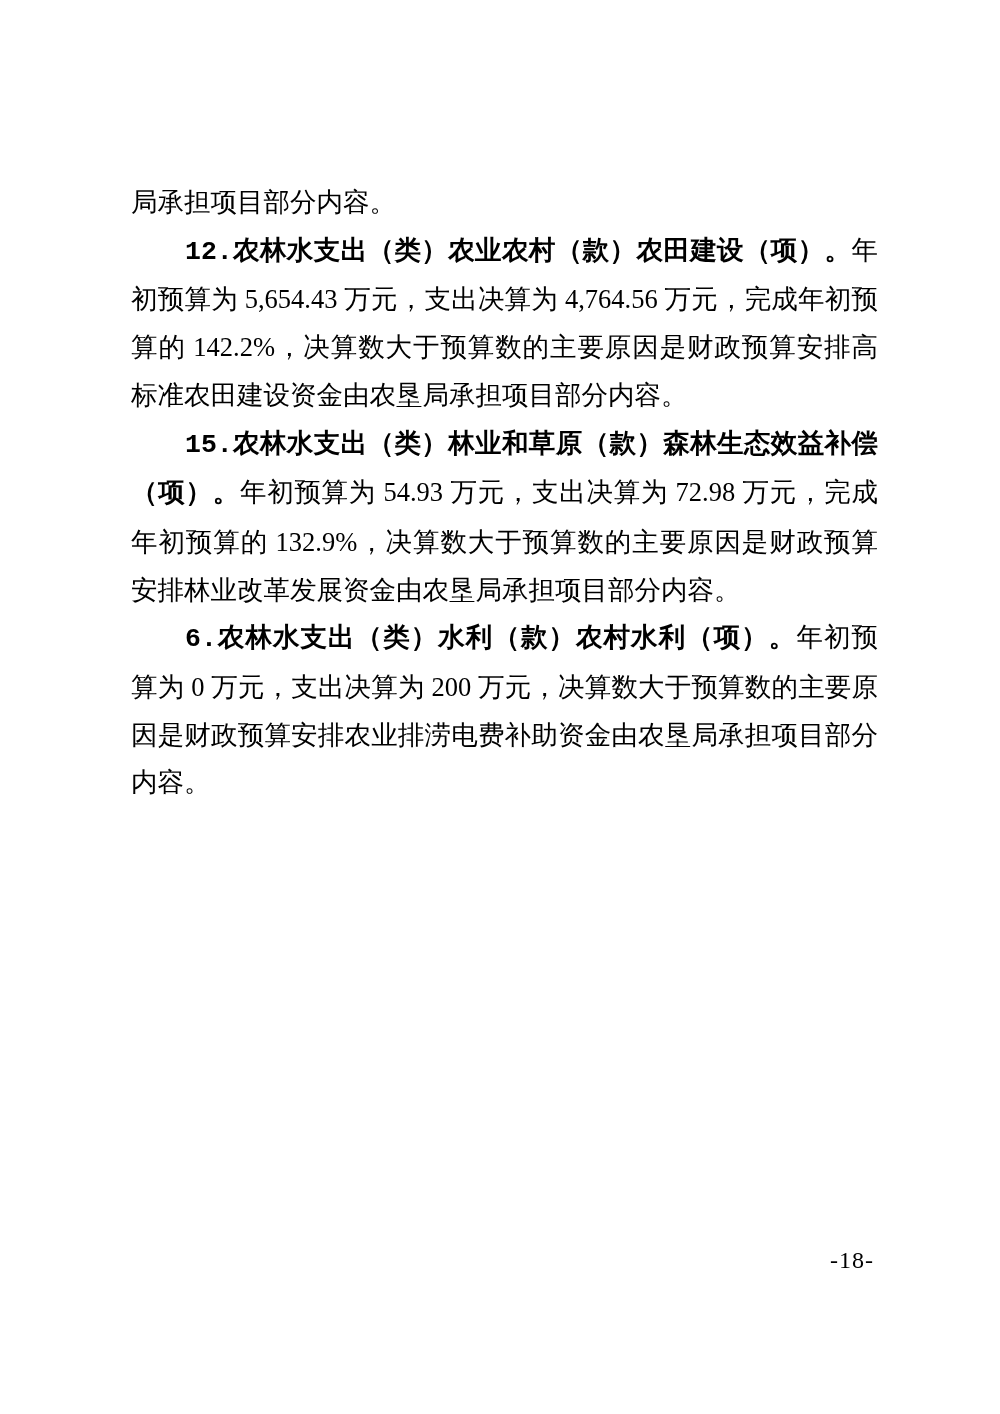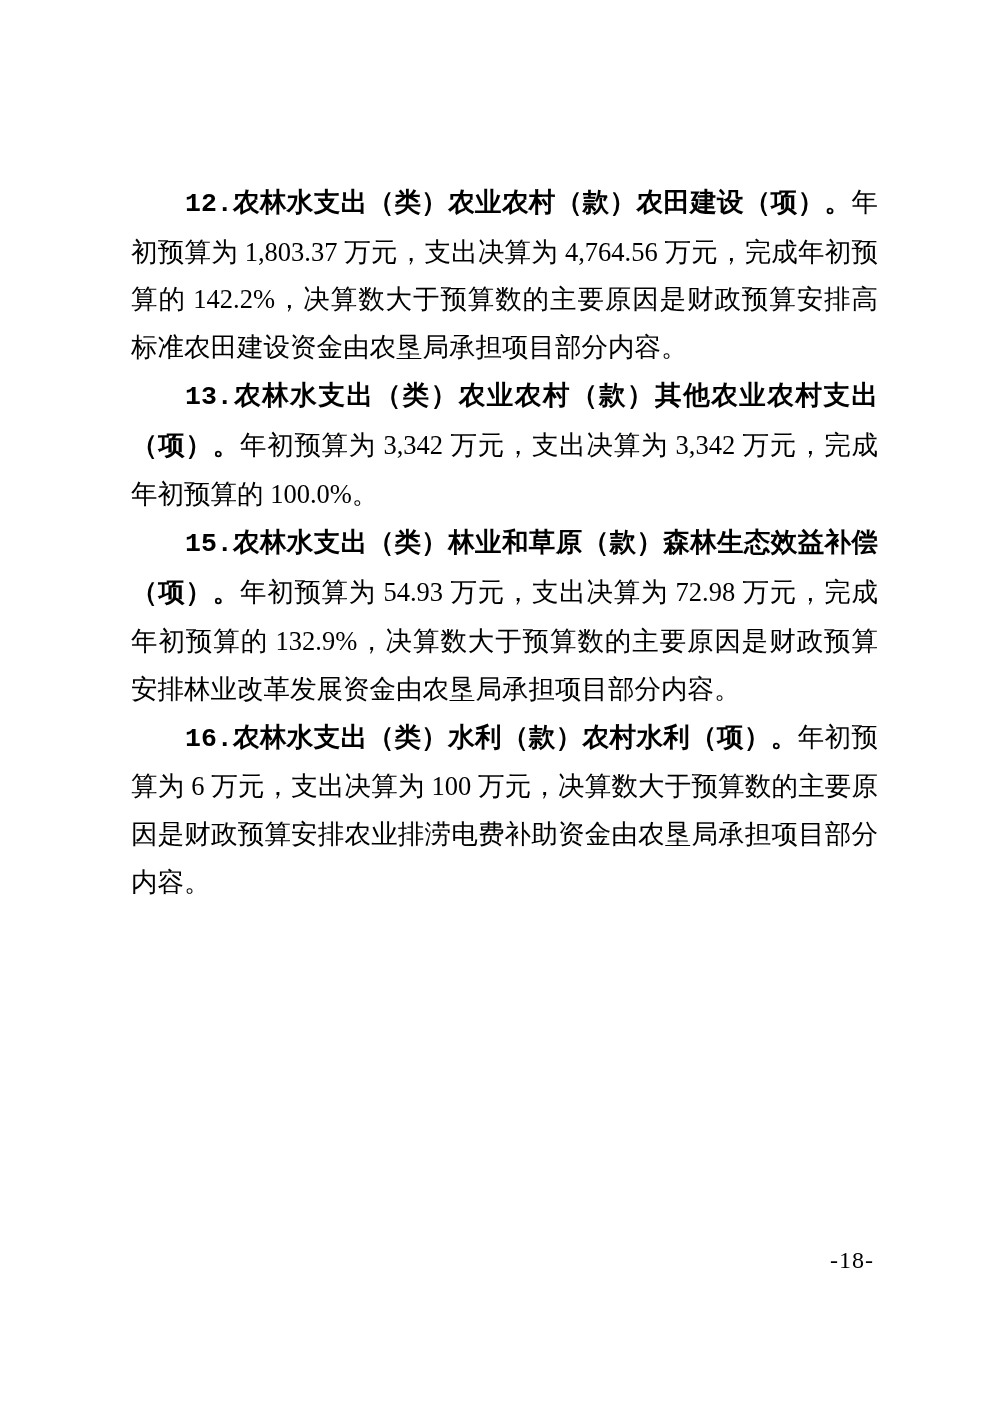--- a/index.html
+++ b/index.html
@@ -46,27 +46,27 @@
     color: #000000;
     text-align: center;
   }
 </style>
 </head>
 <body>
 
 <div class="page">
   <div class="text-block">
 
+    <p class="para cont"><span>局承担项目部分内容。</span></p>
 
-    <p class="para item"><b class="head">12.农林水支出（类）农业农村（款）农田建设（项）。</b><span>年初预算为 1,803.37 万元，支出决算为 4,764.56 万元，完成年初预算的 142.2%，决算数大于预算数的主要原因是财政预算安排高标准农田建设资金由农垦局承担项目部分内容。</span></p>
+    <p class="para item"><b class="head">12.农林水支出（类）农业农村（款）农田建设（项）。</b><span>年初预算为 5,654.43 万元，支出决算为 4,764.56 万元，完成年初预算的 142.2%，决算数大于预算数的主要原因是财政预算安排高标准农田建设资金由农垦局承担项目部分内容。</span></p>
 
-    <p class="para item"><b class="head">13.农林水支出（类）农业农村（款）其他农业农村支出（项）。</b><span>年初预算为 3,342 万元，支出决算为 3,342 万元，完成年初预算的 100.0%。</span></p>
 
 
     <p class="para item"><b class="head">15.农林水支出（类）林业和草原（款）森林生态效益补偿（项）。</b><span>年初预算为 54.93 万元，支出决算为 72.98 万元，完成年初预算的 132.9%，决算数大于预算数的主要原因是财政预算安排林业改革发展资金由农垦局承担项目部分内容。</span></p>
 
-    <p class="para item"><b class="head">16.农林水支出（类）水利（款）农村水利（项）。</b><span>年初预算为 6 万元，支出决算为 100 万元，决算数大于预算数的主要原因是财政预算安排农业排涝电费补助资金由农垦局承担项目部分内容。</span></p>
+    <p class="para item"><b class="head">6.农林水支出（类）水利（款）农村水利（项）。</b><span>年初预算为 0 万元，支出决算为 200 万元，决算数大于预算数的主要原因是财政预算安排农业排涝电费补助资金由农垦局承担项目部分内容。</span></p>
 
 
   </div>
 
   <div class="page-number">-18-</div>
 </div>
 
 </body></html>

